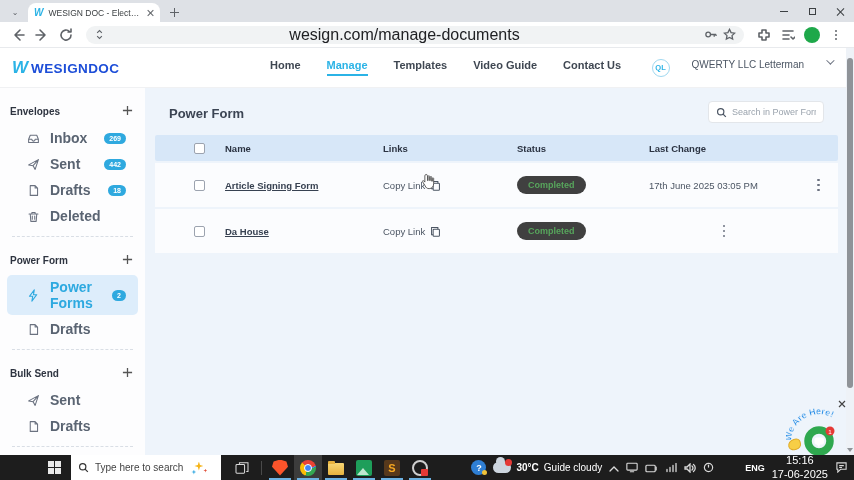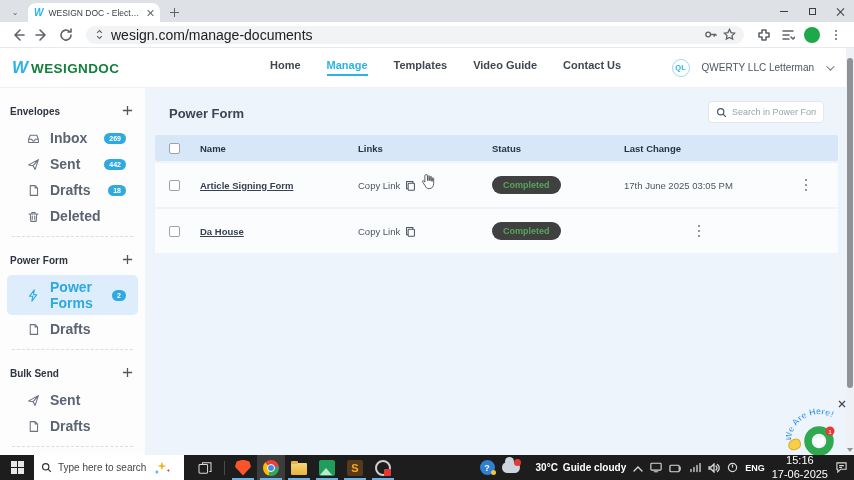--- a/index.html
+++ b/index.html
@@ -24,34 +24,34 @@
   .win-max { width:7px; height:7px; border:1px solid #3c4043; }
   .win-close { position:relative; width:9px; height:9px; }
   .win-close:before,.win-close:after{content:"";position:absolute;left:4px;top:0;width:1px;height:10px;background:#3c4043;}
   .win-close:before{transform:rotate(45deg);} .win-close:after{transform:rotate(-45deg);}
 
   .toolbar { position:absolute; top:22px; left:0; width:854px; height:26px; background:#fff; display:flex; align-items:center; padding:0 8px; gap:4px; border-bottom:1px solid #e8eaed; }
   .navic { width:20px; height:20px; display:flex; align-items:center; justify-content:center; }
   .navic svg { stroke:#5f6368; fill:none; stroke-width:1.6; stroke-linecap:round; stroke-linejoin:round; }
   .urlbar { flex:1; height:18px; background:#f1f3f4; border-radius:9px; display:flex; align-items:center; padding:0 8px; gap:6px; margin:0 6px; }
   .urlbar svg { stroke:#5f6368; fill:none; stroke-width:1.4; }
-  .url-text { font-size:14px; color:#202124; flex:1; }
+  .url-text { font-size:16px; color:#202124; flex:1;text-align:center; }
   .chrome-avatar { width:16px; height:16px; border-radius:50%; background:#1ea84a; flex:none; }
   .kebab-dots { display:flex; flex-direction:column; gap:2px; align-items:center; }
   .kebab-dots i { width:2px; height:2px; border-radius:50%; background:#5f6368; display:block; }
 
   
   .site-header { position:absolute; top:48px; left:0; width:854px; height:40px; background:#fff; display:flex; align-items:center; border-bottom:1px solid #f0f1f3; }
   .logo { display:flex; align-items:baseline; gap:3px; padding-left:12px; width:180px; }
   .logo-w { color:#2bb3e6; font-weight:bold; font-style:italic; font-size:17px; }
-  .logo-text { font-weight:bold; font-size:13.5px; color:#15803d; letter-spacing:.4px; }
+  .logo-text { font-weight:bold; font-size:13.5px; color:#1d4ed8; letter-spacing:.4px; }
   .site-nav { display:flex; gap:26px; margin-left:90px; }
   .nav-item { font-size:11px; color:#3f4752; font-weight:700; padding-bottom:3px; cursor:pointer; }
   .nav-item.active { color:#2bb3e6; border-bottom:2px solid #2bb3e6; }
-  .account { margin-left:auto; margin-right:22px; display:flex; align-items:center; gap:12px; }
+  .account { margin-left:auto; margin-right:22px; display:flex; align-items:flex-start; gap:22px; }
   .acct-badge { width:18px; height:18px; border-radius:50%; border:1px solid #9fd8f0; color:#2bb3e6; font-size:7.5px; font-weight:bold; display:flex; align-items:center; justify-content:center; }
   .acct-name { font-size:10px; color:#4b5563; }
   .caret { width:6px; height:6px; border-right:1.4px solid #6b7280; border-bottom:1.4px solid #6b7280; transform:rotate(45deg) translateY(-2px); }
 
   
   .content { position:absolute; top:88px; left:0; width:854px; height:367px; display:flex; }
   .sidebar { width:145px; background:#fdfdfe; padding-top:8px; }
   .shead { display:flex; align-items:center; justify-content:space-between; padding:6px 12px 4px 10px; }
   .stitle { font-size:10px; font-weight:bold; color:#2e3440; }
   .splus svg { stroke:#555; stroke-width:1.4; }
@@ -65,21 +65,21 @@
   .sdivider { border-top:1px dashed #d9dee5; margin:8px 12px; }
 
   .main { flex:1; background:#eef4fb; position:relative; }
   .page-title { font-size:13px; font-weight:600; color:#3b4453; margin:18px 0 0 24px; }
   .searchbox { position:absolute; top:13px; right:30px; width:116px; height:22px; background:#fff; border:1px solid #e3e6ea; border-radius:4px; display:flex; align-items:center; padding:0 7px; gap:5px; }
   .searchbox svg { stroke:#4b5563; fill:none; stroke-width:1.5; flex:none; }
   .searchbox input { border:none; outline:none; width:100%; font-size:9px; color:#374151; background:transparent; font-family:"Liberation Sans",sans-serif; }
   .searchbox input::placeholder { color:#9aa3ad; }
 
   .table { margin:14px 16px 0 10px; }
-  .thead, .trow { display:grid; grid-template-columns:45px 158px 134px 132px 150px 1fr; align-items:center; }
+  .thead, .trow { display:grid; grid-template-columns:45px 158px 134px 132px 150px 1fr; align-items:center;padding-left:25px; }
   .thead { background:#d7e7f8; height:26px; border-radius:2px; }
   .thead span { font-size:9.5px; font-weight:bold; color:#2b3342; }
   .trow { background:#fbfcfe; height:44px; margin-top:2px; }
   .cb { width:11px; height:11px; border:1.4px solid #9ca3af; border-radius:2px; background:#fff; margin-left:14px; cursor:pointer; }
   .name-link { font-size:9.5px; font-weight:600; color:#374151; text-decoration:underline; cursor:pointer; }
   .copylink { display:flex; align-items:center; gap:5px; font-size:9.5px; color:#4b5563; cursor:pointer; }
   .copylink svg { stroke:#4b5563; fill:none; stroke-width:1.3; }
   .pill { display:inline-block; background:#404040; color:#57a55c; font-size:9px; font-weight:600; padding:4px 11px; border-radius:11px; justify-self:start; }
   .date { font-size:9.5px; color:#4b5563; }
   .rowkebab { display:flex; flex-direction:column; gap:2.5px; align-items:center; width:18px; cursor:pointer; justify-self:center; }
@@ -92,21 +92,21 @@
 
   
   .chatwidget { position:absolute; right:6px; top:400px; width:62px; height:56px; }
   .chat-close { position:absolute; right:2px; top:0px; font-size:0; cursor:pointer; }
   .chat-hand { position:absolute; left:2px; bottom:6px; width:13px; height:11px; background:#f7ce46; border-radius:60% 40% 50% 50%; transform:rotate(-15deg); border:1px solid #e0ab27; }
 
   
   .cursor { position:absolute; left:421px; top:173px; pointer-events:none; }
 
   
-  .taskbar { position:absolute; left:0; top:455px; width:854px; height:25px; background:#1d1d1d; display:flex; align-items:center; }
+  .taskbar { position:absolute; left:0; top:455px; width:854px; height:25px; background:#1d1d1d; display:flex; align-items:center;padding-left:37px; }
   .startbtn { width:34px; height:25px; display:flex; align-items:center; justify-content:center; }
   .winlogo { display:grid; grid-template-columns:6px 6px; grid-template-rows:6px 6px; gap:1px; }
   .winlogo i { background:#e8e8e8; display:block; }
   .tb-search { width:150px; height:25px; background:#fff; display:flex; align-items:center; gap:6px; padding:0 7px; }
   .tb-search svg { stroke:#333; fill:none; stroke-width:1.5; flex:none; }
   .tb-search span { font-size:10px; color:#444; white-space:nowrap; }
   .sparkle { position:relative; width:16px; height:16px; margin-left:2px; }
   .sparkle .s1 { position:absolute; left:3px; top:2px; width:9px; height:9px; background:#f5b317; clip-path:polygon(50% 0,62% 38%,100% 50%,62% 62%,50% 100%,38% 62%,0 50%,38% 38%); }
   .sparkle .s2 { position:absolute; left:0; bottom:1px; width:5px; height:5px; background:#2aa5e0; clip-path:polygon(50% 0,62% 38%,100% 50%,62% 62%,50% 100%,38% 62%,0 50%,38% 38%); }
   .sparkle .s3 { position:absolute; right:0; bottom:3px; width:4px; height:4px; background:#e2543e; clip-path:polygon(50% 0,62% 38%,100% 50%,62% 62%,50% 100%,38% 62%,0 50%,38% 38%); }
@@ -123,27 +123,27 @@
   .folder:before { content:""; position:absolute; top:-2px; left:0; width:7px; height:3px; background:#e8b33e; border-radius:1px 1px 0 0; }
   .photos { background:#1e9e5a; border-radius:2px; position:relative; overflow:hidden; }
   .photos:after { content:""; position:absolute; bottom:1px; left:1px; border-left:6px solid transparent; border-right:6px solid transparent; border-bottom:7px solid #bfe6cf; }
   .sapp { background:#57391c; border-radius:2px; display:flex; align-items:center; justify-content:center; color:#f7a821; font-weight:bold; font-size:11px; }
   .recorder { border-radius:50%; border:2px solid #cfcfcf; position:relative; }
   .recorder:after { content:""; position:absolute; right:-2px; bottom:-2px; width:7px; height:7px; background:#e53935; border-radius:1px; }
 
   .tb-right { margin-left:auto; display:flex; align-items:center; gap:7px; padding-right:6px; }
   .helpdot { width:15px; height:15px; border-radius:50%; background:#2f7fd4; color:#fff; font-size:9px; font-weight:bold; display:flex; align-items:center; justify-content:center; position:relative; }
   .helpdot:after { content:""; position:absolute; right:-1px; bottom:0; width:5px; height:5px; border-radius:50%; background:#f0c33a; }
-  .weather { display:flex; align-items:flex-start; gap:16px;font-weight:bold; }
+  .weather { display:flex; align-items:flex-start; gap:5px; }
   .cloud { position:relative; width:18px; height:11px; background:#cdd6df; border-radius:6px; }
   .cloud:before { content:""; position:absolute; left:3px; top:-5px; width:9px; height:9px; border-radius:50%; background:#cdd6df; }
   .cloud:after { content:""; position:absolute; right:-1px; top:-3px; width:7px; height:7px; border-radius:50%; background:#e53935; }
   .wtext { color:#fff; font-size:10px; display:flex; gap:5px; }
   .trayic svg { stroke:#d9d9d9; fill:none; stroke-width:1.3; stroke-linecap:round; }
-  .eng { color:#fff; font-size:9px; font-weight:bold; }
+  .eng { color:#fff; font-size:9px; font-weight:bold;margin-left:24px; }
   .clockblk { color:#fff; font-size:11px; text-align:center; line-height:1.25; }
   .actioncenter svg { stroke:#d9d9d9; fill:none; stroke-width:1.2; }
 </style>
 </head>
 <body>
 
 <div class="titlebar">
   <div class="tab-search">⌄</div>
   <div class="tab">
     <span class="tab-fav">W</span>

